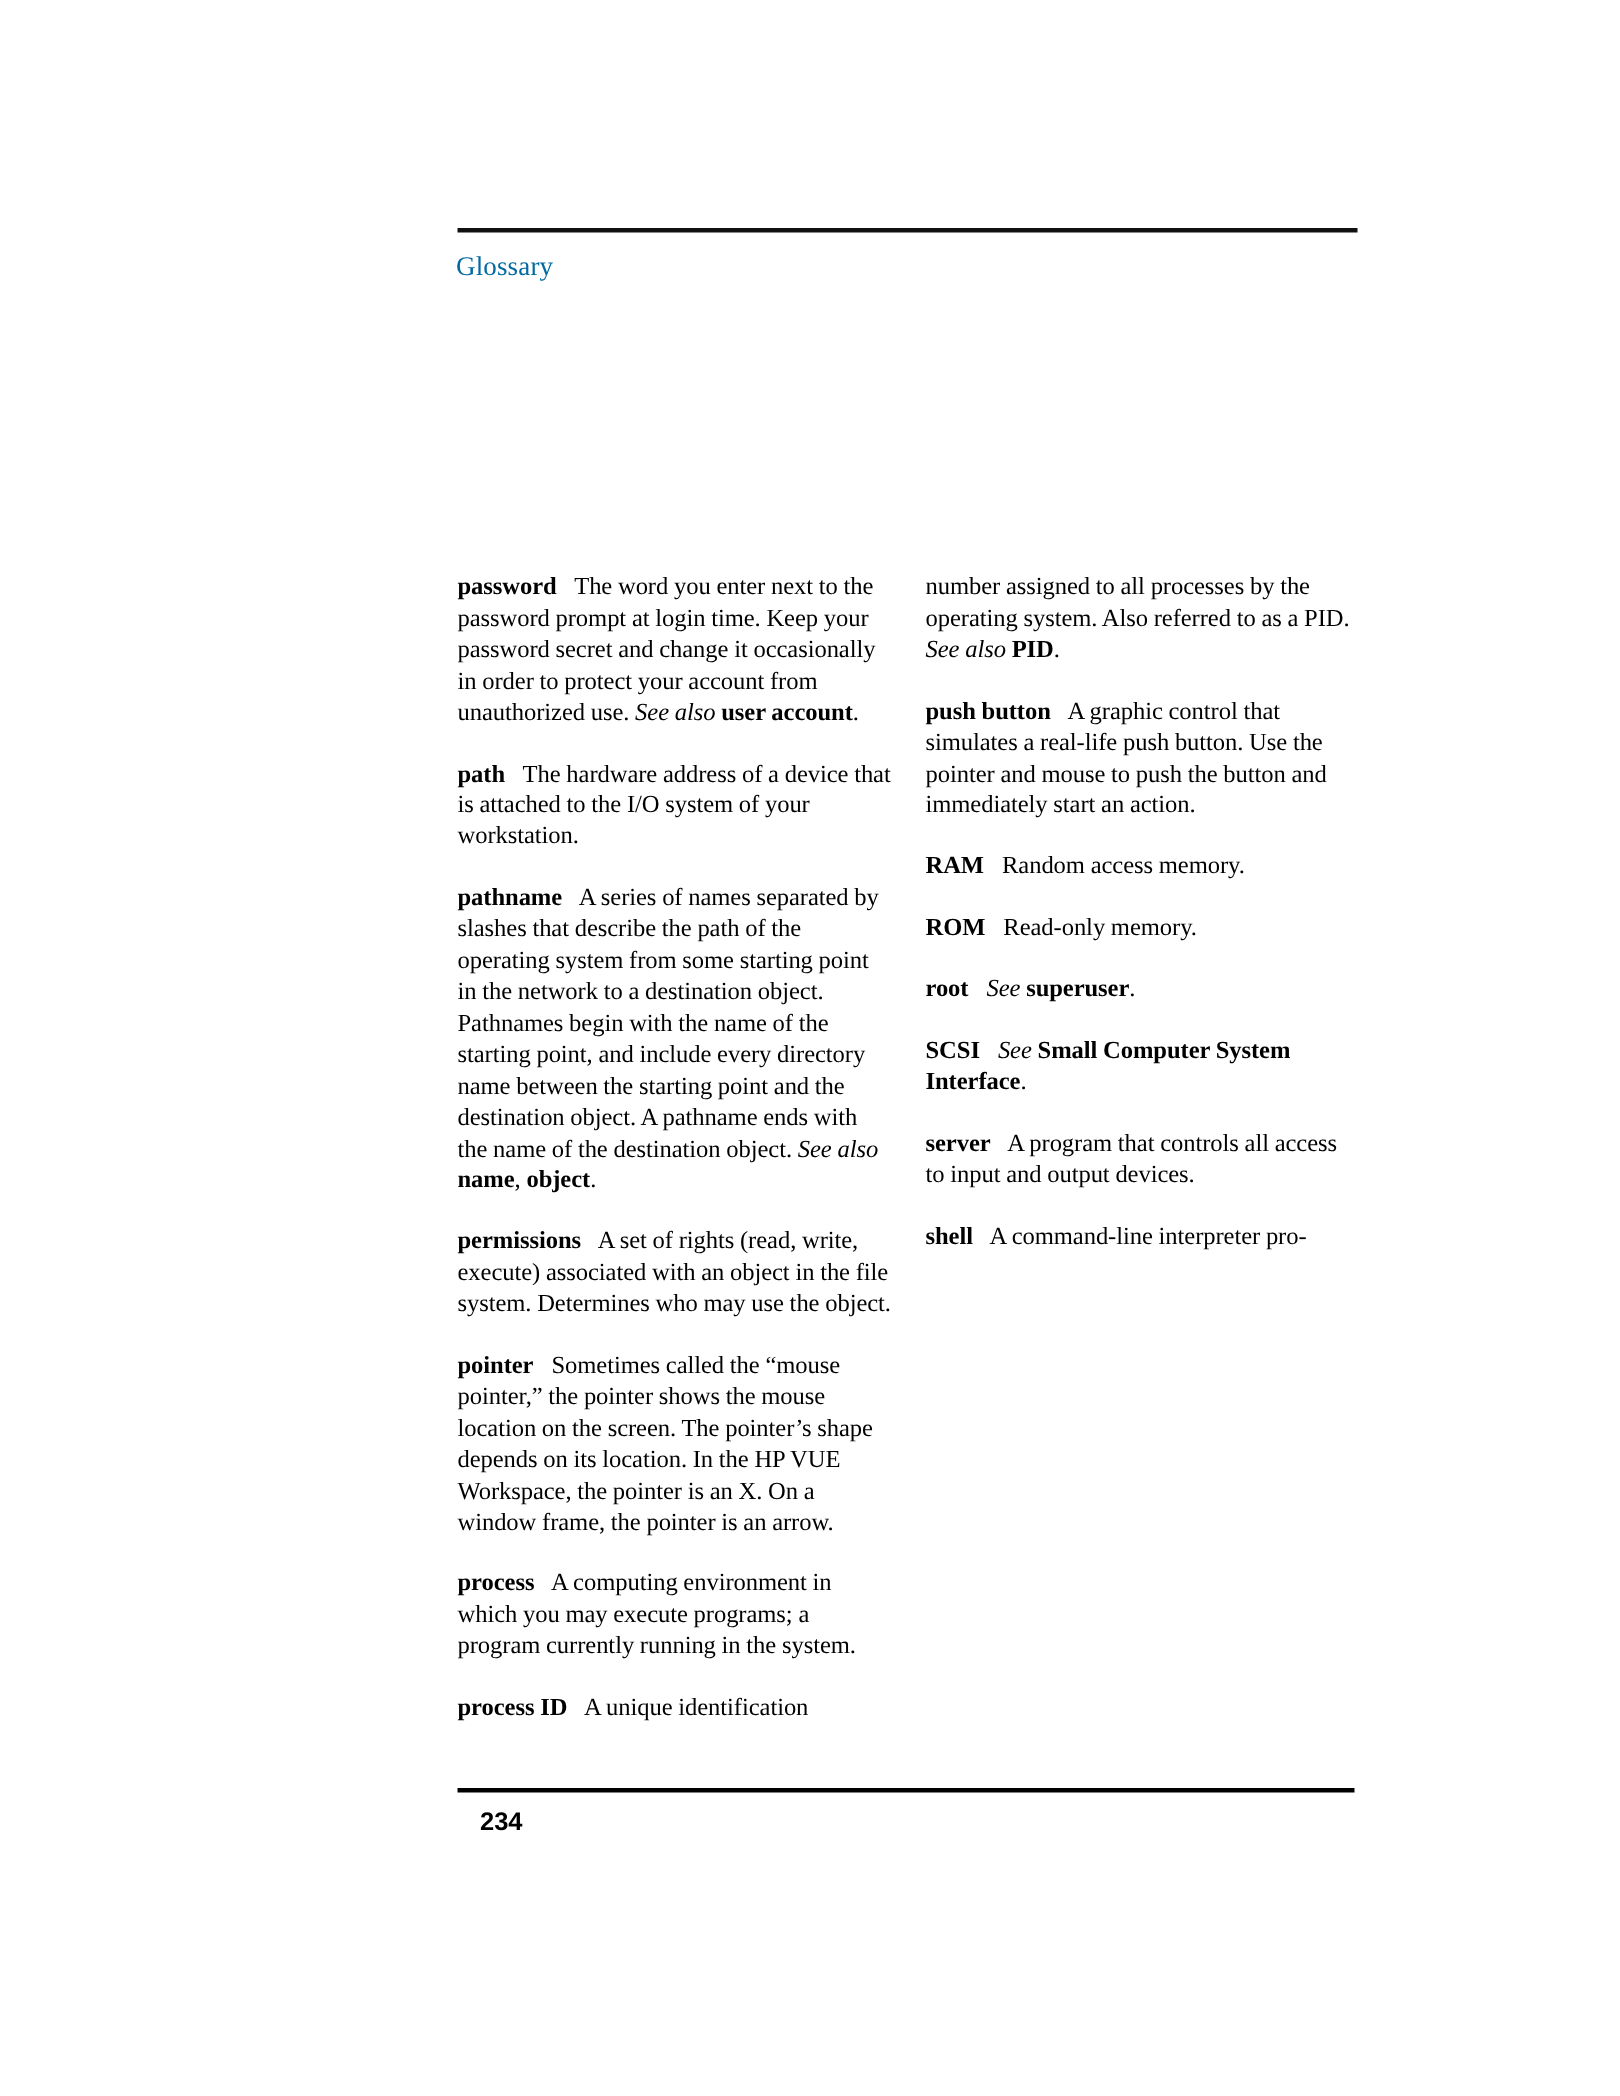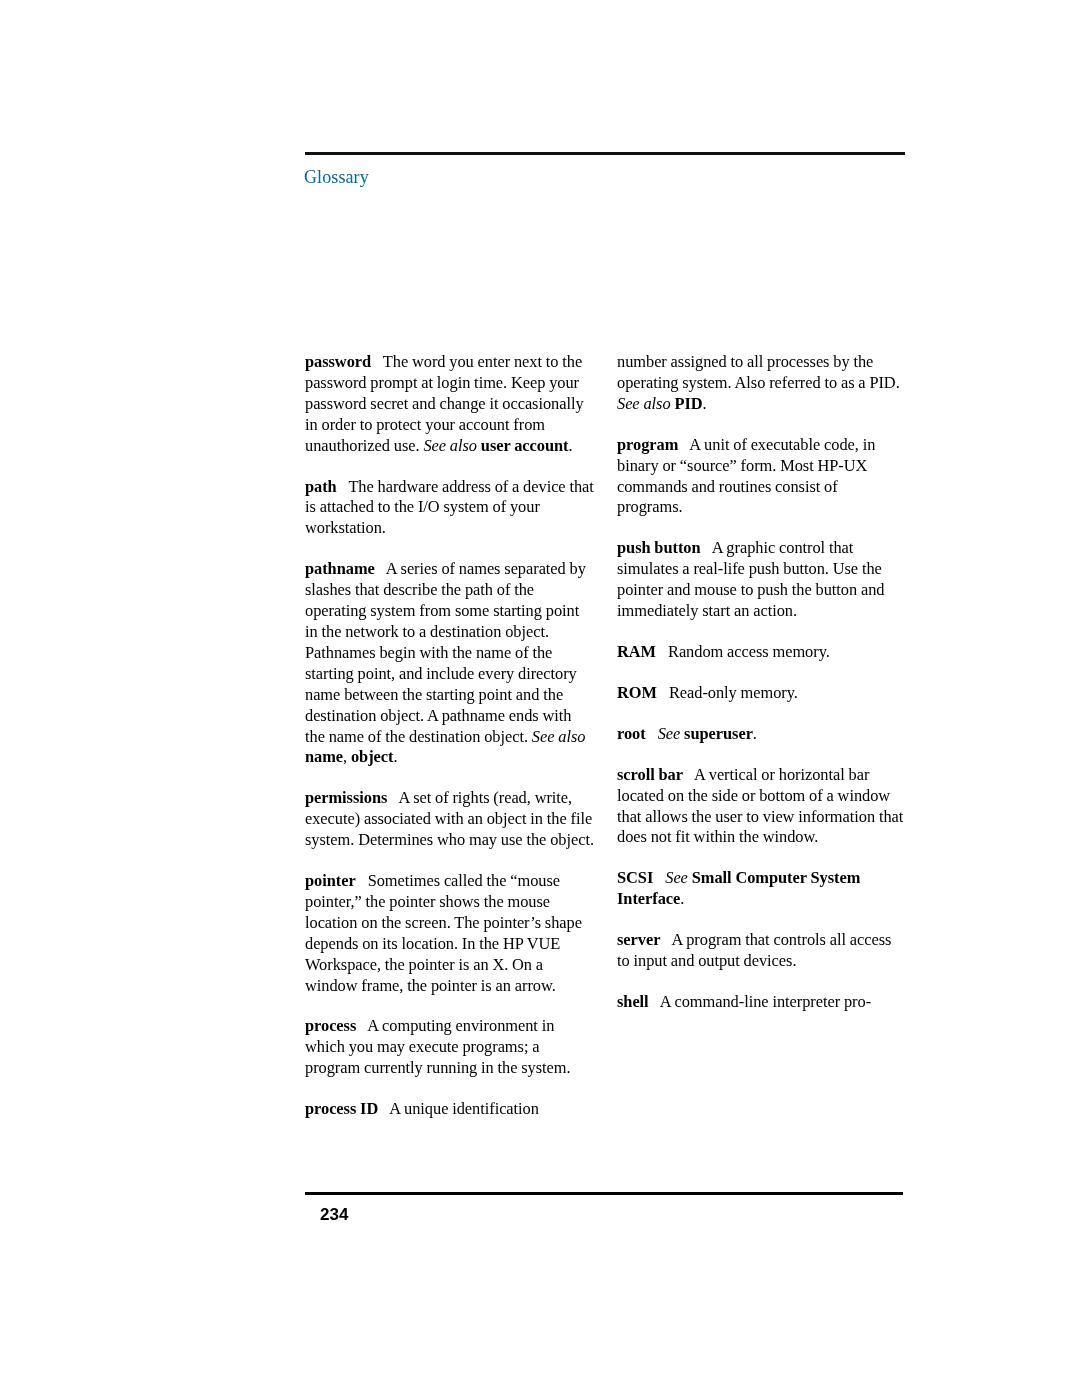--- a/index.html
+++ b/index.html
@@ -52,20 +52,21 @@
     width: 600px;
     height: 790px;
     display: flex;
     flex-direction: row;
     justify-content: space-between;
     align-items: flex-start;
   }
   .column {
     width: 288px;
     display: block;
+    margin-top: 29px;
   }
   .column.left  { width: 290px; }
   .column.right { width: 288px; }
 
   .entry {
     margin: 0 0 20px 0;
     font-size: 16.4px;
     line-height: 20.9px;
     text-align: left;
     word-spacing: -0.2px;
@@ -116,26 +117,24 @@
         <p class="entry"><span class="term">password</span>  <span>The word you enter next to the password prompt at login time. Keep your password secret and change it occasionally in order to protect your account from unauthorized use. </span><span class="see">See also</span><span class="ref"> user account</span><span>.</span></p>
         <p class="entry"><span class="term">path</span>  <span>The hardware address of a device that is attached to the I/O system of your workstation.</span></p>
         <p class="entry"><span class="term">pathname</span>  <span>A series of names separated by slashes that describe the path of the operating system from some starting point in the network to a destination object. Pathnames begin with the name of the starting point, and include every directory name between the starting point and the destination object. A pathname ends with the name of the destination object. </span><span class="see">See also</span><span class="ref"> name</span><span>, </span><span class="ref">object</span><span>.</span></p>
         <p class="entry"><span class="term">permissions</span>  <span>A set of rights (read, write, execute) associated with an object in the file system. Determines who may use the object.</span></p>
         <p class="entry"><span class="term">pointer</span>  <span>Sometimes called the “mouse pointer,” the pointer shows the mouse location on the screen. The pointer’s shape depends on its location. In the HP VUE Workspace, the pointer is an X. On a window frame, the pointer is an arrow.</span></p>
         <p class="entry"><span class="term">process</span>  <span>A computing environment in which you may execute programs; a program currently running in the system.</span></p>
         <p class="entry"><span class="term">process ID</span>  <span>A unique identification</span></p>
       </div>
     <div class="column right">
         <p class="entry"><span>number assigned to all processes by the operating system. Also referred to as a PID. </span><span class="see">See also</span><span class="ref"> PID</span><span>.</span></p>
-        <p class="entry"><span class="term">program</span>  <span>A unit of executable code, in binary or “source” form. Most HP-UX commands and routines consist of programs.</span></p>
         <p class="entry"><span class="term">push button</span>  <span>A graphic control that simulates a real-life push button. Use the pointer and mouse to push the button and immediately start an action.</span></p>
         <p class="entry"><span class="term">RAM</span>  <span>Random access memory.</span></p>
         <p class="entry"><span class="term">ROM</span>  <span>Read-only memory.</span></p>
         <p class="entry"><span class="term">root</span>  <span class="see">See</span><span class="ref"> superuser</span><span>.</span></p>
-        <p class="entry"><span class="term">scroll bar</span>  <span>A vertical or horizontal bar located on the side or bottom of a window that allows the user to view information that does not fit within the window.</span></p>
         <p class="entry"><span class="term">SCSI</span>  <span class="see">See</span><span class="ref"> Small Computer System Interface</span><span>.</span></p>
         <p class="entry"><span class="term">server</span>  <span>A program that controls all access to input and output devices.</span></p>
         <p class="entry"><span class="term">shell</span>  <span>A command-line interpreter pro-</span></p>
       </div>
   </div>
 
   <div class="footer-rule"></div>
   <div class="page-number">234</div>
 
 </div>

